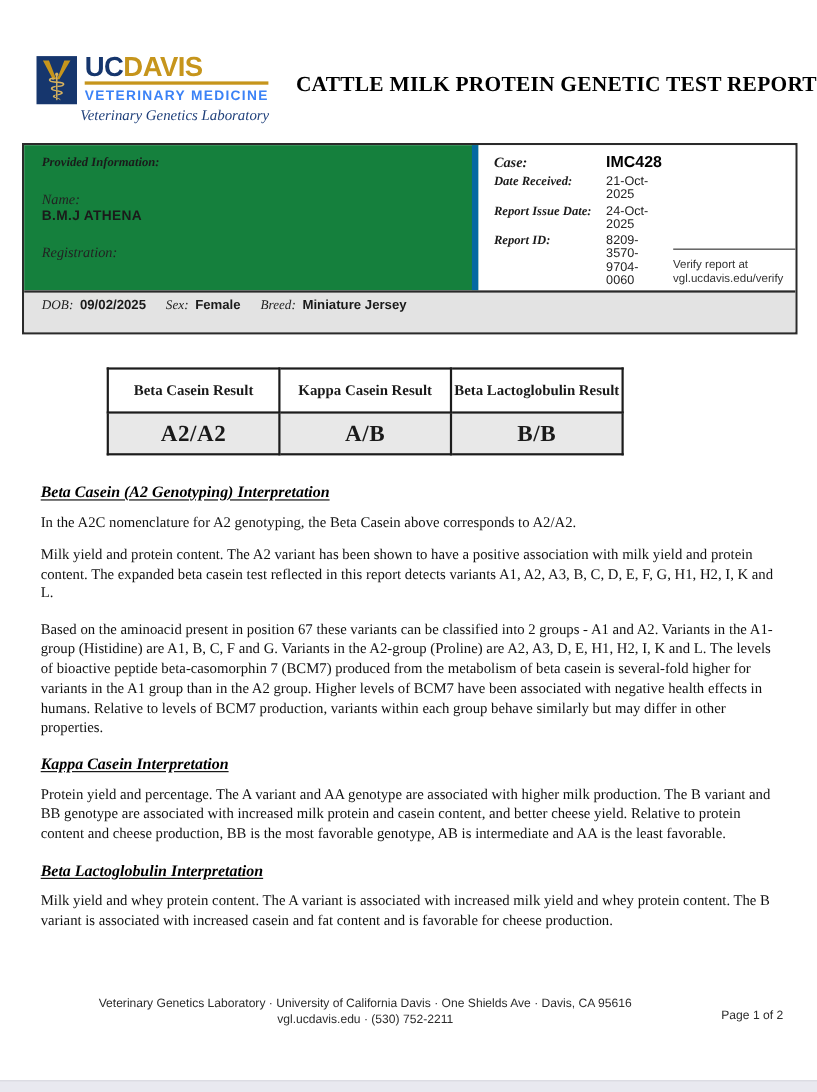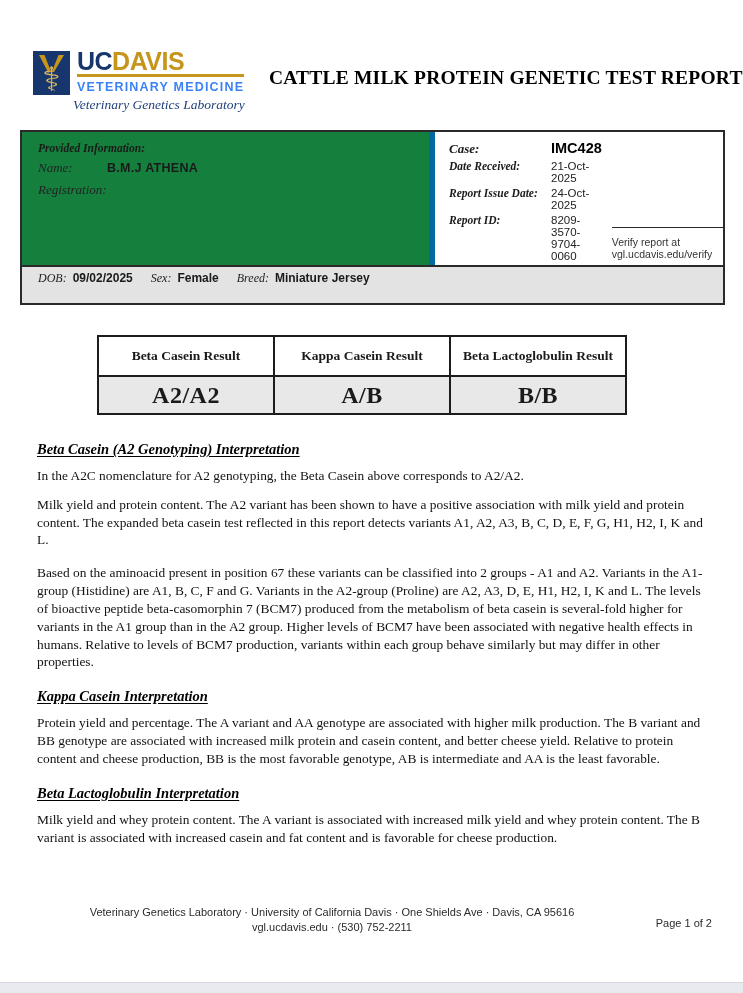--- a/index.html
+++ b/index.html
@@ -31,21 +31,21 @@
     margin:17px 18px 0 20px;
     border:2px solid #2a2a2a;
     display:grid;
     grid-template-columns:413px 1fr;
     font-size:11.5px;
   }
   .info-left {
     background:#15803d; border-right:6px solid #0369a1; padding:10px 10px 8px 16px;
   }
   .provided-label { font-weight:bold; font-style:italic; font-size:11.5px; }
-  .info-row { display:flex; margin-top:6px; align-items:baseline; }
+  .info-row { display:flex; margin-top:19px; align-items:baseline;flex-direction:column; }
   .info-row .lbl { font-style:italic; font-size:13px; width:69px; color:#222; }
   .info-row .val { font-family:"Liberation Sans", sans-serif; font-weight:bold; font-size:12.5px; letter-spacing:0.3px; }
   .info-right { background:#fff; display:flex; flex-direction:row; padding-top:8px; }
   .case-rows { padding:0 10px 0 14px; }
   .crow { display:flex; align-items:baseline; margin-bottom:3px; }
   .crow .clbl { font-weight:bold; font-style:italic; font-size:11.5px; width:102px; flex:none; }
   .crow .cval { font-family:"Liberation Sans", sans-serif; font-size:11.5px; color:#222; }
   .crow.case-row .clbl { font-size:13px; }
   .crow.case-row .cval { font-weight:bold; font-size:14.5px; color:#000; }
   .verify-row {
@@ -54,27 +54,27 @@
   }
   .info-bottom {
     grid-column:1 / 3; border-top:2px solid #2a2a2a; background:#e3e3e3;
     padding:4px 10px 17px 16px; display:flex; align-items:baseline; gap:6px;
   }
   .ib-lbl { font-style:italic; font-size:12px; color:#222; }
   .ib-val { font-family:"Liberation Sans", sans-serif; font-weight:bold; font-size:12px; margin-right:12px; }
 
   
   .results-table {
-    border-collapse:collapse; margin:30px 0 0 97px; table-layout:fixed; width:530px;padding-left:16px;
+    border-collapse:collapse; margin:30px 0 0 97px; table-layout:fixed; width:470px;padding-left:16px;
   }
   .results-table th, .results-table td {
     border:2px solid #1c1c1c; text-align:center; font-family:"Liberation Serif", serif;
   }
   .results-table th { font-weight:bold; font-size:13.5px; height:40px; background:#fff; }
-  .results-table td { font-weight:bold; font-size:24px; height:38px; background:#e8e8e8; letter-spacing:0.5px; }
+  .results-table td { font-weight:bold; font-size:21px; height:38px; background:#e8e8e8; letter-spacing:0.5px; }
 
   
   .content { padding:14px 33px 0 37px; }
   .interp-heading {
     font-family:"Liberation Serif", serif; font-weight:bold; font-style:italic;
     font-size:14.5px; text-decoration:underline; text-underline-offset:2px; color:#000;
     margin:12px 0 9px 0;
   }
   .interp + .interp { margin-top:17px; }
   .interp p { font-size:13.4px; line-height:1.33; margin:0 0 11px 0; color:#111; }

